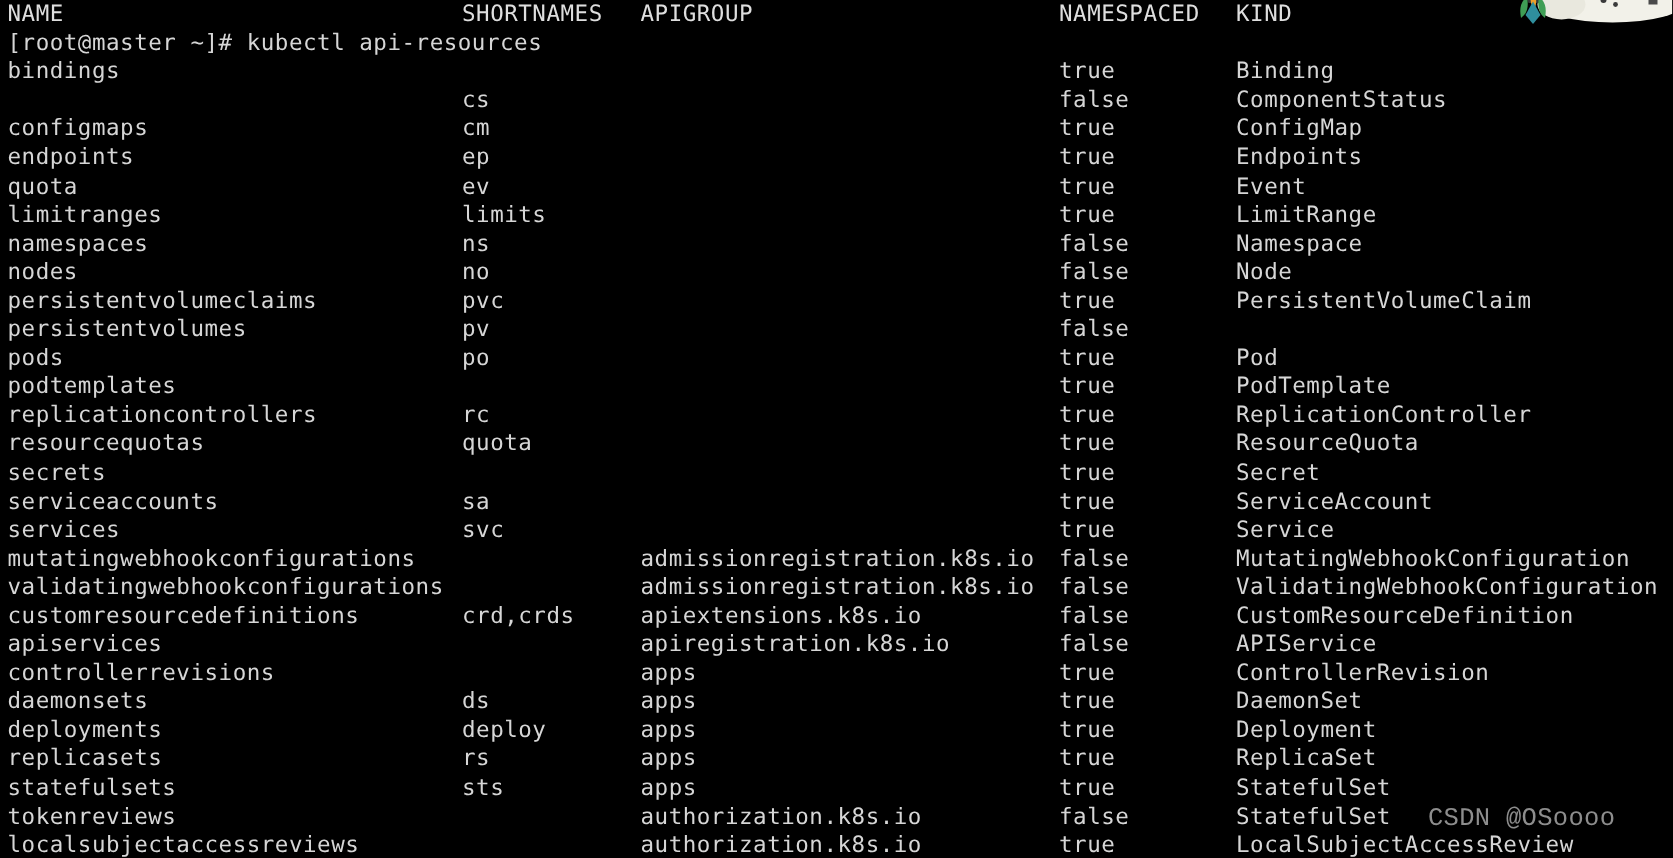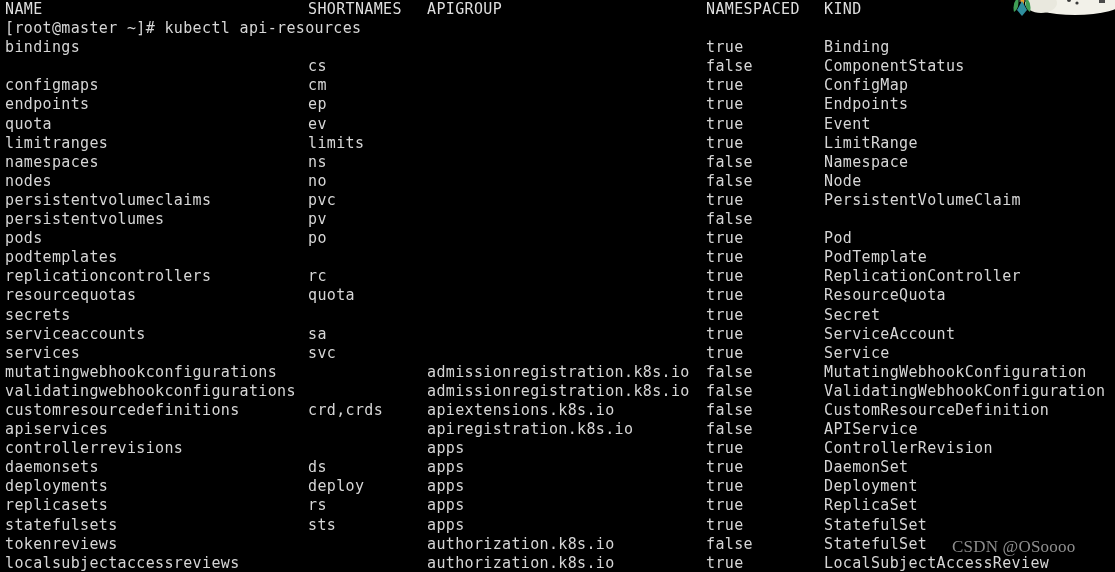--- a/index.html
+++ b/index.html
@@ -65,21 +65,21 @@
     overflow: hidden;
     pointer-events: none;
   }
   #corner-sticker svg { display: block; }
 
   
   #watermark {
     position: absolute;
     left: 952px;
     top: 537px;
-    font-family: Liberation Serif, serif;
+    font-family: Liberation Mono, monospace;
     font-size: 17px;
     color: #8d8d8d;
     white-space: pre;
     pointer-events: none;
     letter-spacing: 0.2px;
   }
 </style>
 </head>
 <body>
 

